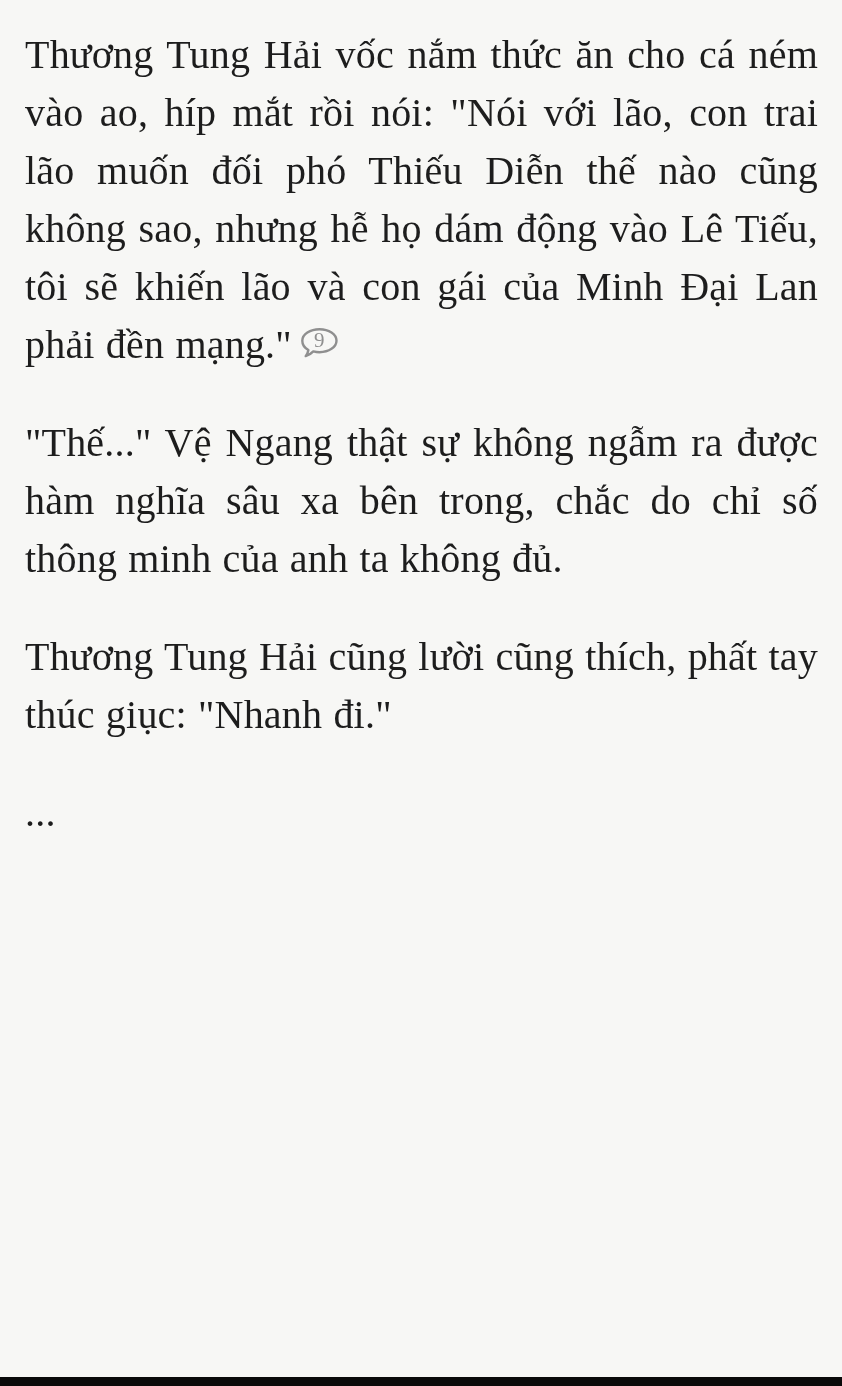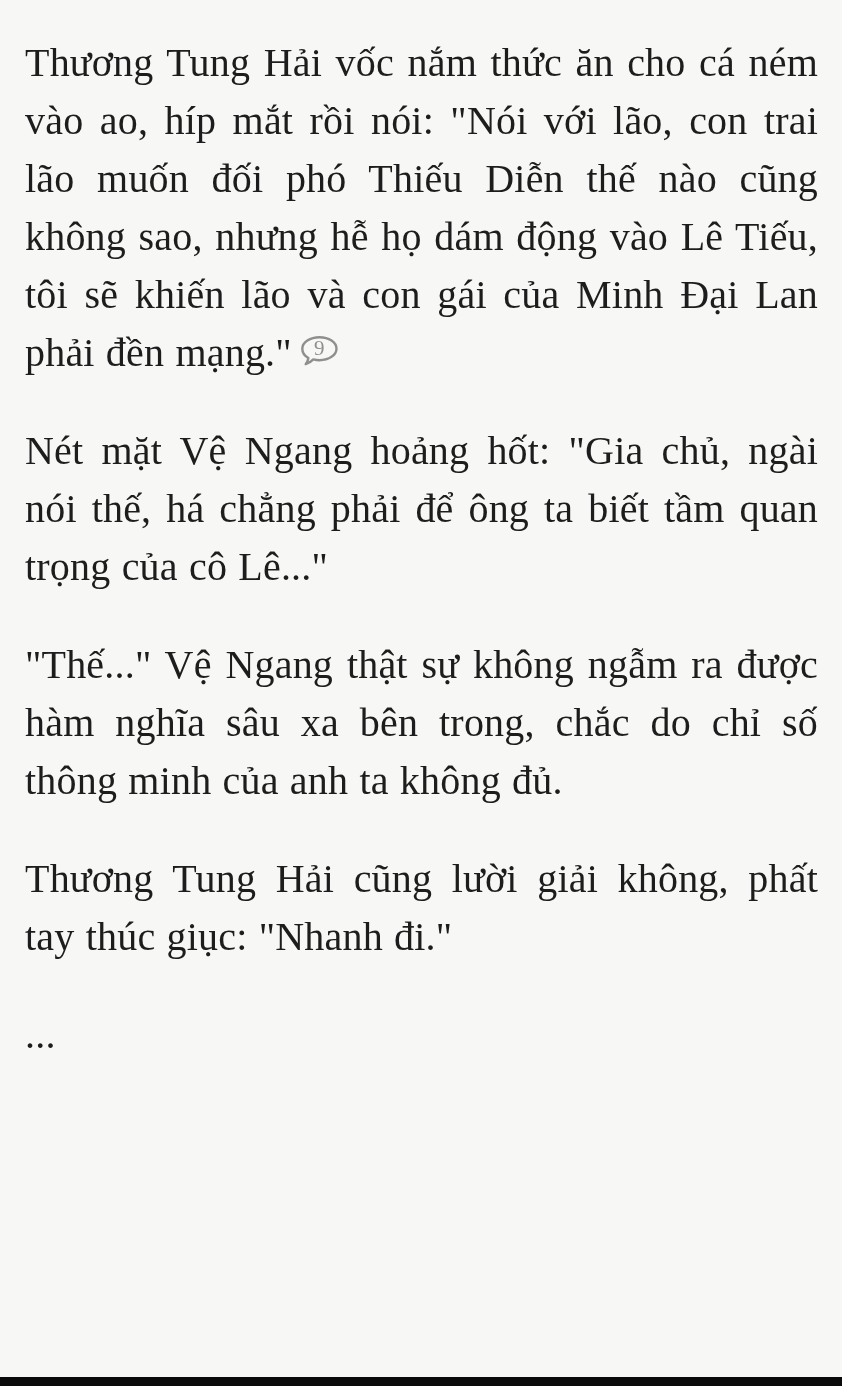--- a/index.html
+++ b/index.html
@@ -17,21 +17,21 @@
   }
 
   .reader-page {
     width: 842px;
     height: 1386px;
     position: relative;
     background: #f7f7f5;
   }
 
   .reader-content {
-    padding: 34px 24px 0 25px;
+    padding: 26px 24px 0 25px;
     color: #1d1d1d;
   }
 
   .reader-content p {
     font-size: 40px;
     line-height: 58px;
     text-align: justify;
     margin-bottom: 40px;
     letter-spacing: 0.2px;
     word-spacing: 1px;
@@ -83,25 +83,24 @@
 </head>
 <body>
 
 <div class="reader-page">
   <article class="reader-content">
 
     <p><span>Thương Tung Hải vốc nắm thức ăn cho cá ném vào ao, híp mắt rồi nói: "Nói với lão, con trai lão muốn đối phó Thiếu Diễn thế nào cũng không sao, nhưng hễ họ dám động vào Lê Tiếu, tôi sẽ khiến lão và con gái của Minh Đại Lan phải đền mạng."</span><span class="comment-badge"><svg viewBox="0 0 41 37">
             <path d="M20.5 3.2 C29.9 3.2 37.5 8.3 37.5 14.7 C37.5 21.1 29.9 26.2 20.5 26.2 C18.3 26.2 16.2 25.9 14.3 25.4 C12.2 27.7 9.4 29.3 6.7 30.1 C8.1 28.2 9.1 26.1 9.4 24.0 C5.6 21.9 3.3 18.5 3.3 14.7 C3.3 8.3 11.1 3.2 20.5 3.2 Z" fill="none" stroke="#8f8f8f" stroke-width="2.4" stroke-linejoin="round" stroke-linecap="round"></path>
           </svg><span class="badge-num">9</span></span></p>
 
-    <p><span>Nét mặt Vệ Ngang hoảng hốt: "Gia chủ, ngài nói thế, há chẳng phải để ông ta biết tầm quan trọng của cô Lê..."</span></p>
 
 
     <p><span>"Thế..." Vệ Ngang thật sự không ngẫm ra được hàm nghĩa sâu xa bên trong, chắc do chỉ số thông minh của anh ta không đủ.</span></p>
 
-    <p><span>Thương Tung Hải cũng lười giải không, phất tay thúc giục: "Nhanh đi."</span></p>
+    <p><span>Thương Tung Hải cũng lười cũng thích, phất tay thúc giục: "Nhanh đi."</span></p>
 
     <p><span>...</span></p>
 
   </article>
 
   <div class="bottom-bar"></div>
 </div>
 
 </body></html>

